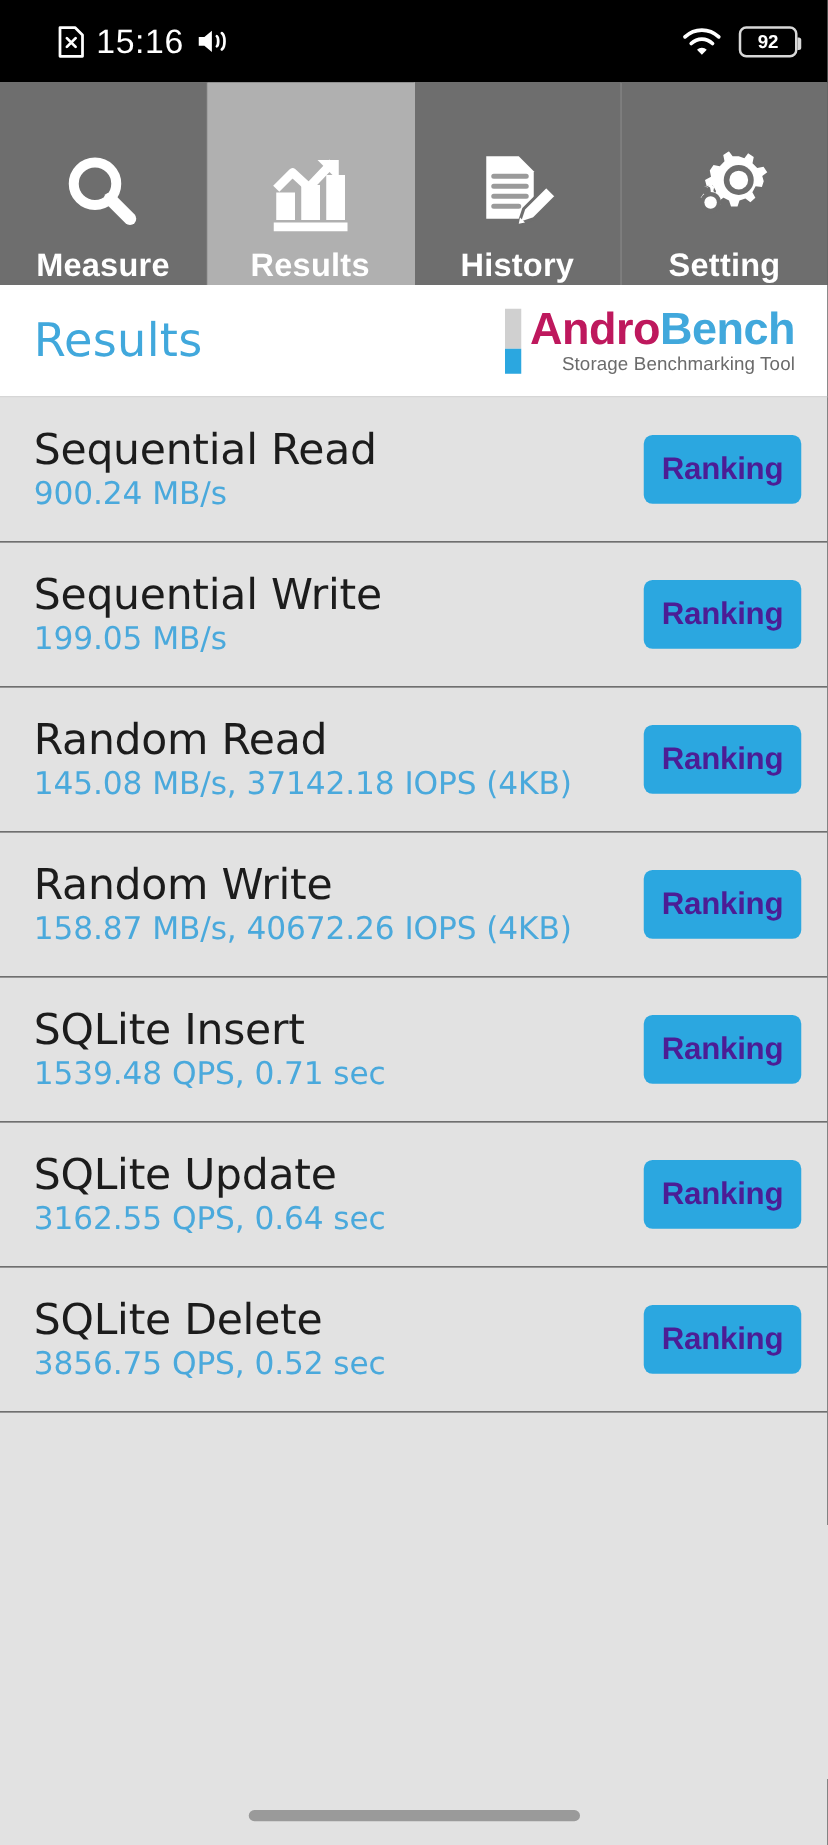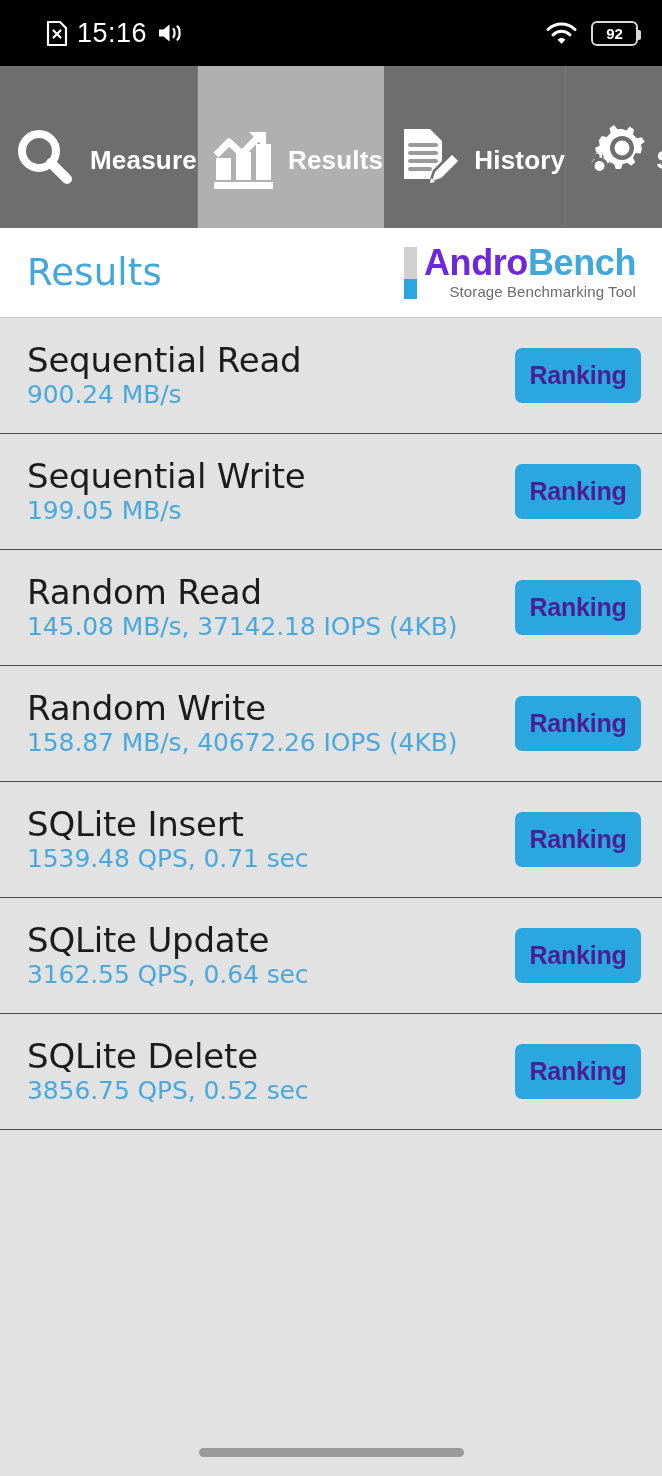--- a/index.html
+++ b/index.html
@@ -44,22 +44,22 @@
   }
   .battery span {
     font-size:15px; font-weight:bold; color:#fff;
     font-family:"Liberation Sans", sans-serif; line-height:1;
   }
 
   
   .tabbar { display:flex; height:162px; flex:0 0 162px; }
   .tab {
     flex:1 1 0; background:#6e6e6e;
-    display:flex; 
-    align-items:center; justify-content:flex-start;
+    display:flex; flex-direction:column;
+    align-items:center; justify-content:flex-end;
     padding-top:22px;
     position:relative;
     border-right:1px solid #7c7c7c;
   }
   .tab:last-child { border-right:none; }
   .tab.active { background:#b0b0b0; border-right-color:#b0b0b0; }
   .tab.active + .tab { border-left:none; }
   .tab-icon {
     height:78px; width:90px;
     display:flex; align-items:center; justify-content:center;
@@ -83,21 +83,21 @@
     color:#41a8dc; font-size:37px; font-weight:400;
     font-family:"DejaVu Sans", sans-serif;
     letter-spacing:.2px;
   }
   .logo { display:flex; align-items:center; gap:7px; }
   .logo-bar { width:13px; height:52px; display:flex; flex-direction:column; }
   .logo-bar .top { flex:0 0 62%; background:#d0d0d0; }
   .logo-bar .bot { flex:1 1 auto; background:#2ba7e0; }
   .logo-text { display:flex; flex-direction:column; align-items:flex-end; }
   .logo-word { font-family:"Liberation Sans", sans-serif; font-size:36px; font-weight:bold; line-height:1.02; letter-spacing:-.4px; }
-  .logo-word .andro { color:#6d28d9; }
+  .logo-word .andro { color:#be185d; }
   .logo-word .bench { color:#41a8dc; }
   .logo-sub {
     font-family:"Liberation Sans", sans-serif;
     font-size:15px; color:#6b6b6b; letter-spacing:.1px; margin-top:1px;
   }
 
   
   .list { flex:1 1 auto; background:#e2e2e2; overflow:hidden; }
   .row {
     height:116px;
@@ -212,21 +212,21 @@
           <g fill="#fff">
             <path d="M48 4l4.5 1.5 3-4 4.5 3-1 5 3.8 3.8 5-1 3 4.5-4 3L68 24l-1.5 4.5-5-.5-2.6 4.7 2.4 4.4-4 3.6-4-3-4.7 1.6-1.6 4.8h-5.2l-1.6-4.8L35.5 37l-4 3-4-3.6 2.4-4.4-2.6-4.7-5 .5L21 23l4.8-2.6-1-5 3-4.5 5 1L36.6 8l-1-5 4.5-3 3 4z"></path>
             <circle cx="48" cy="23" r="12" fill="#6e6e6e"></circle>
             <circle cx="48" cy="23" r="7.5" fill="#fff"></circle>
             <path d="M20 28l3.2 1 2-2.8 3.2 2.2-.7 3.4 2.6 2.6 3.4-.7 2.2 3.2-2.8 2 .6 3.5-3.3 1.2-1.8-3-3.6.3-1.9 3-3.4-1.2.6-3.5-2.8-2 2.2-3.2 3.4.7 2.6-2.6-.7-3.4z"></path>
             <circle cx="25.5" cy="41" r="8.5" fill="#6e6e6e"></circle>
             <circle cx="25.5" cy="41" r="5" fill="#fff"></circle>
           </g>
         </svg>
       </span>
-      <span class="tab-label">Storage</span>
+      <span class="tab-label">Setting</span>
     </div>
   </div>
 
   <div class="appheader">
     <div class="page-title">Results</div>
     <div class="logo">
       <div class="logo-bar">
         <div class="top"></div>
           <div class="bot"></div>
       </div>

